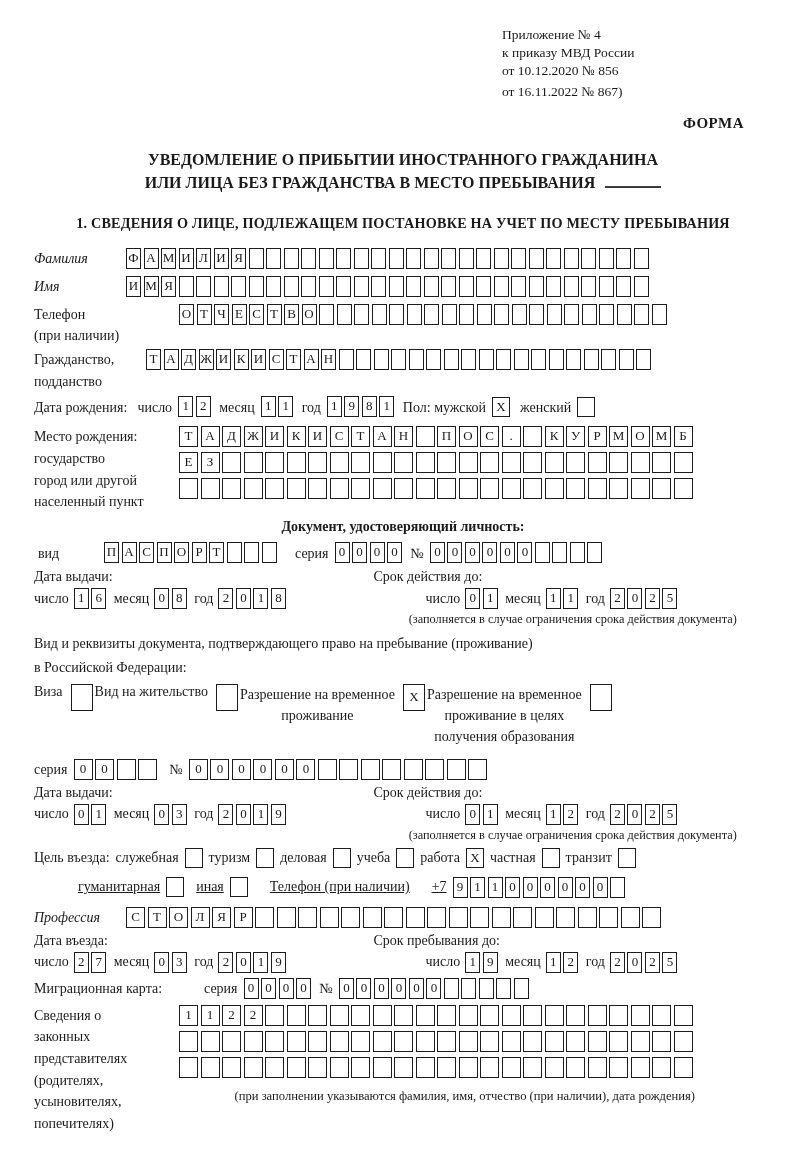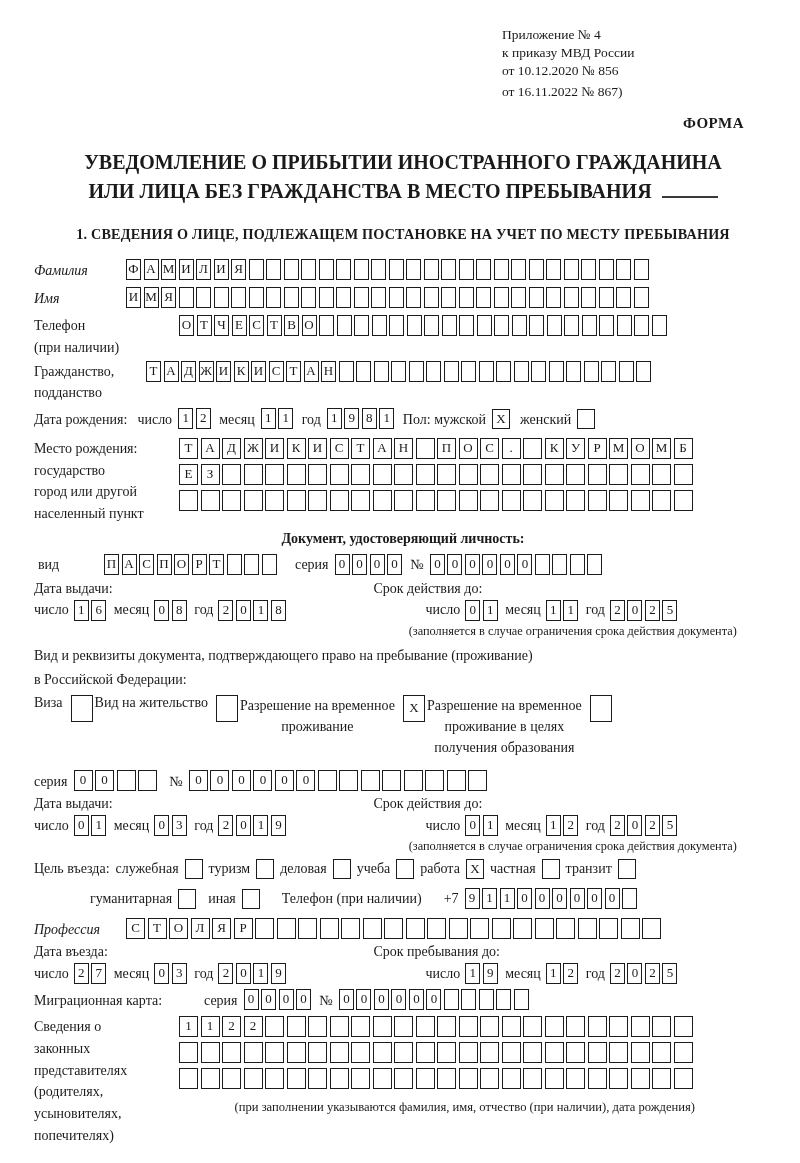--- a/index.html
+++ b/index.html
@@ -12,21 +12,21 @@
     overflow: hidden;
   }
   .page { padding: 26px 28px 0 34px; }
 
   
   .hdr-right { margin-left: 468px; line-height: 1.32; font-size: 13.5px; }
   .hdr-right .gap { height: 4px; }
   .forma { text-align: right; padding-right: 28px; font-weight: bold; font-size: 15px; margin-top: 14px; letter-spacing: .5px; }
 
   
-  .title { text-align: center; font-weight: bold; font-size: 20px; margin-top: 16px; line-height: 1.45; }
+  .title { text-align: center; font-weight: bold; font-size: 16px; margin-top: 16px; line-height: 1.45; }
   .blankline { display: inline-block; width: 56px; border-bottom: 2.5px solid #3a3a3a; height: 12px; margin-left: 10px; }
   .sect { text-align: center; font-weight: bold; font-size: 14.2px; margin-top: 20px; margin-bottom: 16px; letter-spacing: .2px; }
 
   
   .boxes { white-space: nowrap; font-weight: normal; }
   .box {
     display: inline-block; width: 15px; height: 21px;
     border: 1.8px solid #1c1c1c; margin-right: 2.5px;
     text-align: center; font-size: 13px; line-height: 18px;
     vertical-align: middle; background: #fff;
@@ -53,21 +53,21 @@
   .dr .dfields { padding-left: 52px; }
   .dnote { font-size: 12.3px; text-align: center; margin-top: 3px; }
 
   .para { line-height: 1.7; margin: 4px 0 4px 0; }
 
   .permits { display: flex; align-items: flex-start; gap: 2px; margin: 4px 0 12px 0; }
   .permit-item { display: flex; align-items: flex-start; gap: 8px; }
   .permit-text { text-align: center; line-height: 1.5; }
 
   .purpose-line { display: flex; align-items: center; gap: 6px; margin-bottom: 9px; flex-wrap: nowrap; }
-  .indent100 { margin-left: 56px; }
+  .indent100 { margin-left: 44px; text-decoration: underline; }
 
   .legal { display: flex; align-items: flex-start; margin-top: 2px; }
   .legal-note { font-size: 12.6px; text-align: right; margin-top: 6px; }
 </style>
 </head>
 <body>
 
 <div class="page">
 
   <div class="hdr-right">

